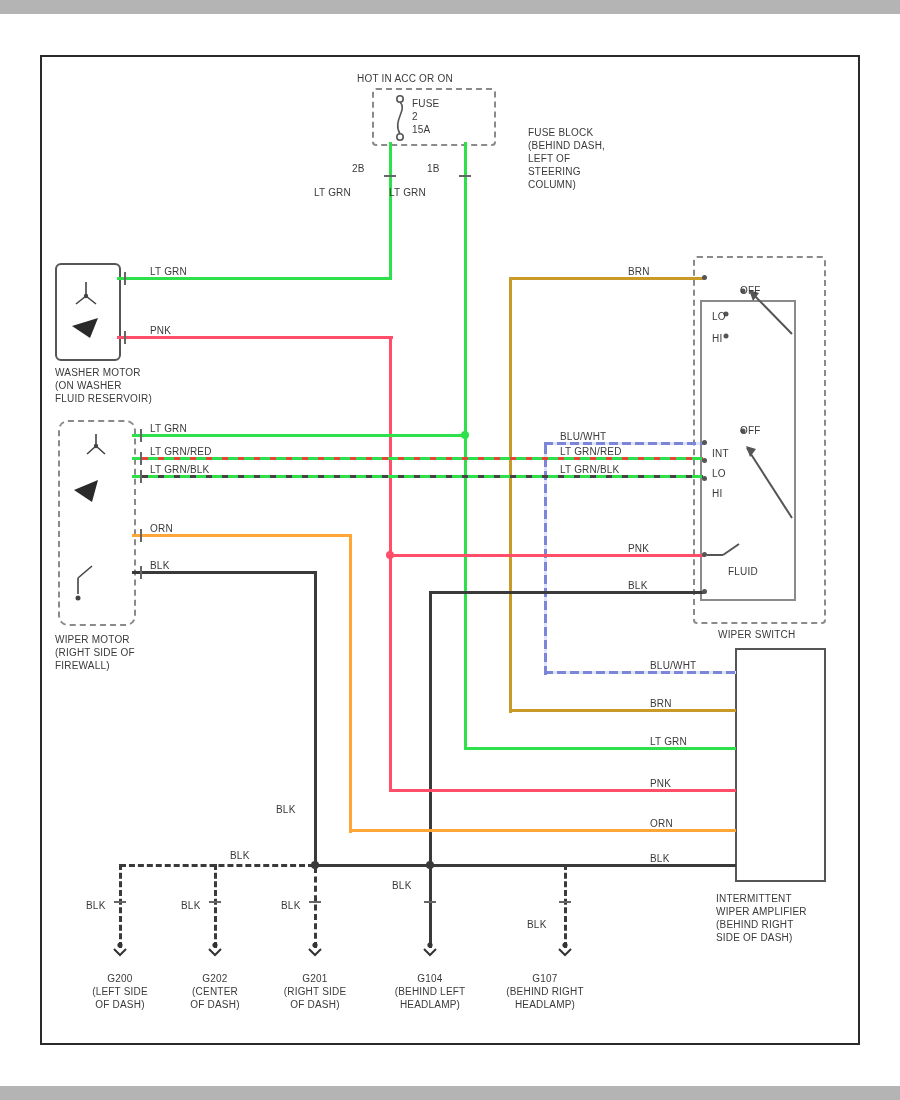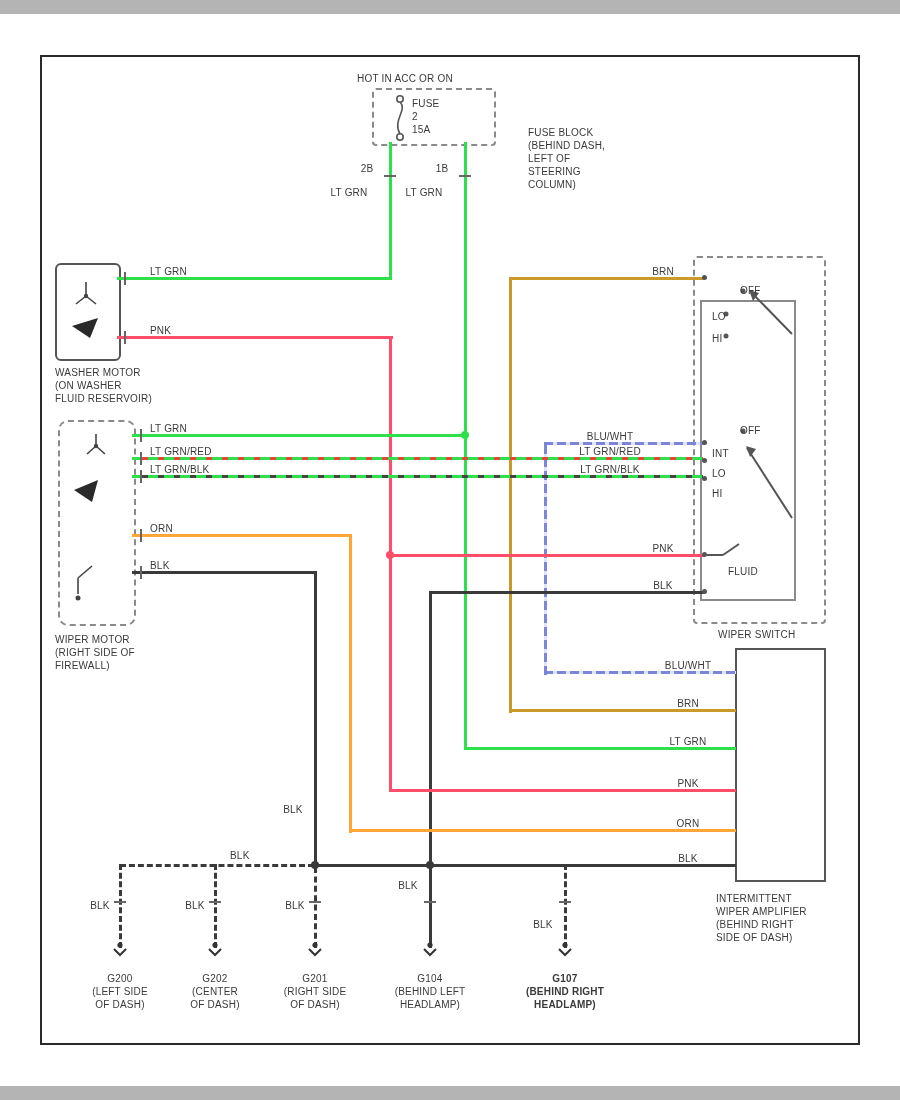--- a/index.html
+++ b/index.html
@@ -1,20 +1,20 @@
 <!DOCTYPE html>
 <html><head>
 <meta charset="utf-8">
 <style>
   html,body{margin:0;padding:0;background:#ffffff;font-family:"Liberation Sans",sans-serif;}
   .stage{position:relative;width:900px;height:1100px;background:#ffffff;overflow:hidden;}
   .band{position:absolute;left:0;width:900px;height:14px;background:#b4b4b4;}
   .frame{position:absolute;left:40px;top:55px;width:816px;height:986px;border:2px solid #2a2a2a;background:#fff;}
   .lbl{position:absolute;font-size:10px;color:#3a3a3a;line-height:1.3;white-space:pre-line;letter-spacing:.2px;}
-  .r{text-align:center;} .c{text-align:center;}
+  .r{text-align:left;} .c{text-align:center;}
   .wh{position:absolute;height:3px;} .wv{position:absolute;width:3px;}
   .grn{background:#2ee04a;} .pnk{background:#ff4d6a;} .orn{background:#ffa637;}
   .brn{background:#c99a27;} .blk{background:#3a3a3a;}
   .grnred{background:repeating-linear-gradient(90deg,#2ee04a 0 10px,#e0483a 10px 16px);}
   .grnblk{background:repeating-linear-gradient(90deg,#2ee04a 0 10px,#444 10px 16px);}
   .bluwht{background:repeating-linear-gradient(90deg,#7b86d8 0 9px,#dfe4ff 9px 13px);}
   .bluwhtv{background:repeating-linear-gradient(0deg,#7b86d8 0 9px,#dfe4ff 9px 13px);}
   .wdash-h{position:absolute;height:0;border-top:3px dashed #3a3a3a;}
   .wdash-v{position:absolute;width:0;border-left:3px dashed #3a3a3a;}
   .dashbox{position:absolute;border:2px dashed #8a8a8a;border-radius:4px;}
@@ -214,21 +214,21 @@
 OF DASH)</div>
   <div class="lbl c" style="left:170px;top:972px;width:90px;">G202
 (CENTER
 OF DASH)</div>
   <div class="lbl c" style="left:270px;top:972px;width:90px;">G201
 (RIGHT SIDE
 OF DASH)</div>
   <div class="lbl c" style="left:385px;top:972px;width:90px;">G104
 (BEHIND LEFT
 HEADLAMP)</div>
-  <div class="lbl c" style="left:520px;top:972px;width:90px;font-weight:bold;">G107
+  <div class="lbl c" style="left:500px;top:972px;width:90px;">G107
 (BEHIND RIGHT
 HEADLAMP)</div>
 
   <div class="lbl" style="left:740px;top:284px;">OFF</div>
   <div class="lbl" style="left:712px;top:310px;">LO</div>
   <div class="lbl" style="left:712px;top:332px;">HI</div>
   <div class="lbl" style="left:740px;top:424px;">OFF</div>
   <div class="lbl" style="left:712px;top:447px;">INT</div>
   <div class="lbl" style="left:712px;top:467px;">LO</div>
   <div class="lbl" style="left:712px;top:487px;">HI</div>

